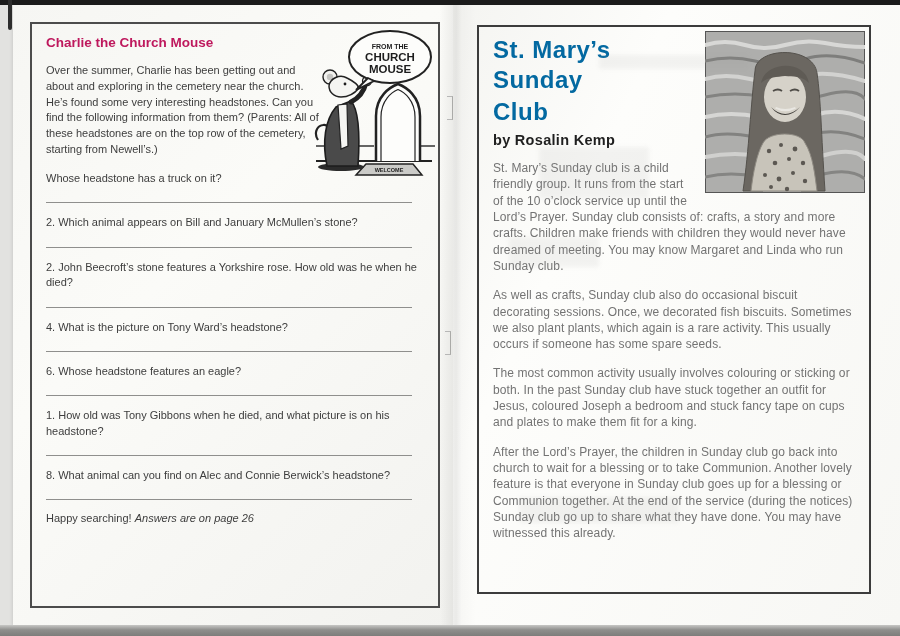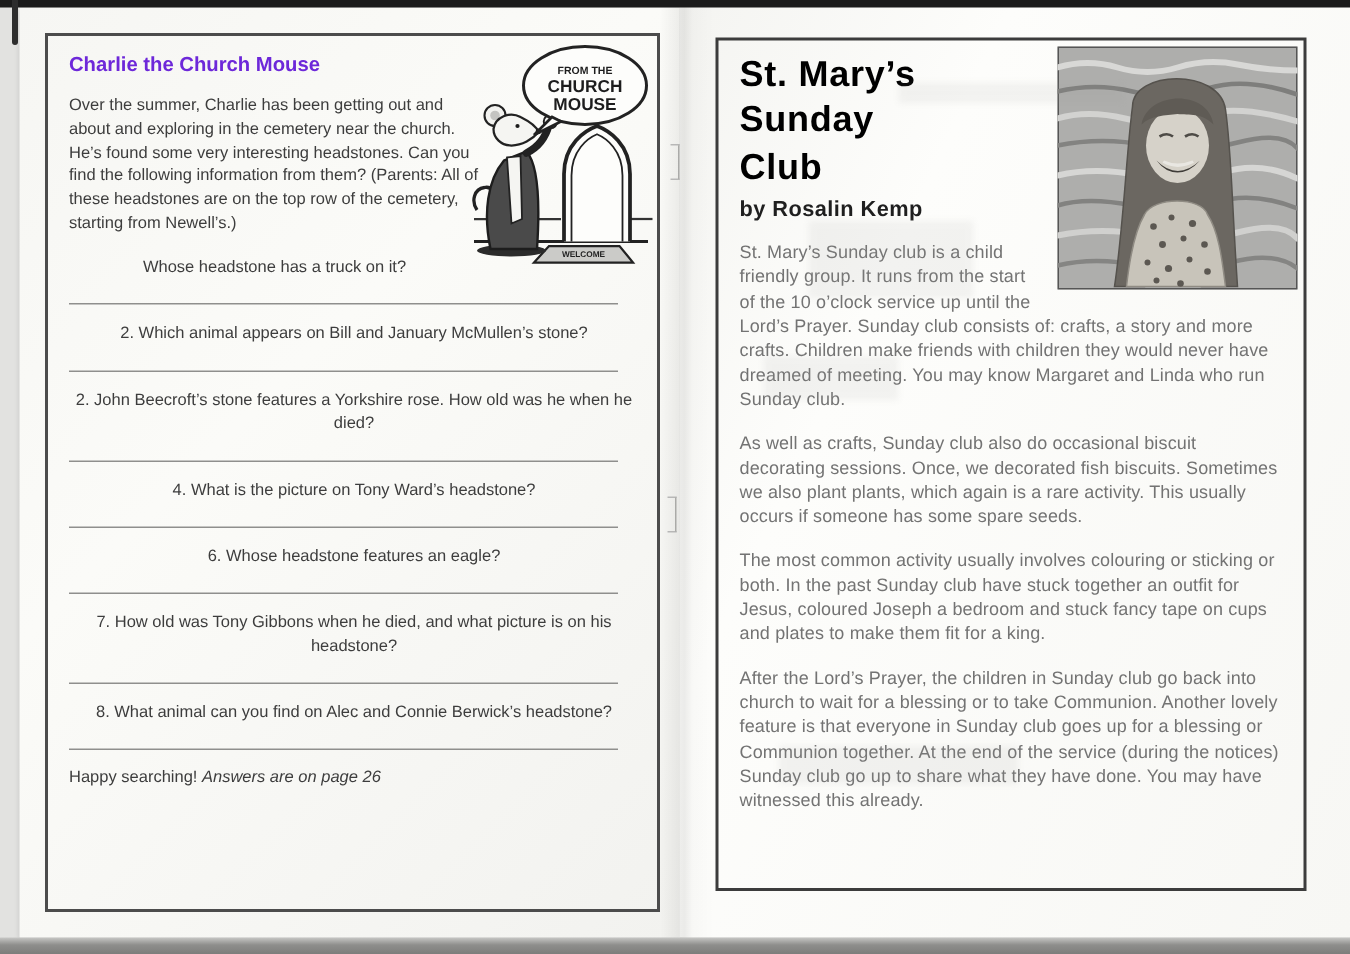--- a/index.html
+++ b/index.html
@@ -25,43 +25,43 @@
   .gutter{position:absolute;left:440px;top:4px;width:36px;height:622px;
     background:linear-gradient(90deg,rgba(0,0,0,0) 0%,rgba(0,0,0,.07) 45%,rgba(0,0,0,.02) 60%,rgba(0,0,0,0) 100%);}
   .staple{position:absolute;width:5px;height:22px;border-right:1.5px solid #9a9a98;border-top:1px solid #aaa;border-bottom:1px solid #aaa;opacity:.8;}
   .staple.s1{left:447px;top:96px;}
   .staple.s2{left:445px;top:331px;}
 
   
   .box-left{position:absolute;left:30px;top:22px;width:410px;height:586px;
     border:2px solid #4c4c4c;background:transparent;box-sizing:border-box;
     padding:11px 14px 0 14px;color:#3b3b3b;}
-  .lp-title{font-size:13.5px;font-weight:bold;color:#6d28d9;margin:0 0 13px 0;}
+  .lp-title{font-size:13.5px;font-weight:bold;color:#be185d;margin:0 0 13px 0;}
   .lp-intro{width:274px;font-size:11px;line-height:1.44;color:#3d3d3d;margin:0 0 13px 0;}
   .cartoon{position:absolute;top:4px;right:2px;width:122px;height:150px;}
 
   .qblock{margin:0 0 12px 0;}
-  .qtext{font-size:11px;line-height:1.4;color:#3d3d3d;margin:0 0 16px 0;width:380px;text-align:center;}
+  .qtext{font-size:11px;line-height:1.4;color:#3d3d3d;margin:0 0 16px 0;width:380px;}
   .aline{width:366px;border-top:1px solid #8f8f8d;height:0;}
   .lp-footer{font-size:11px;color:#3d3d3d;margin-top:3px;}
   .lp-footer .it{font-style:italic;}
 
   
   .box-right{position:absolute;left:477px;top:25px;width:394px;height:569px;
     border:2px solid #3c3c3c;box-sizing:border-box;
     padding:6px 12px 0 12px;color:#2e2e2e;}
   
   .ghost{position:absolute;background:#9a9a98;opacity:.10;filter:blur(2px);border-radius:2px;}
   .g1{left:120px;top:28px;width:150px;height:14px;}
   .g2{left:60px;top:120px;width:110px;height:52px;}
   .g3{left:30px;top:210px;width:90px;height:30px;}
   .g4{left:40px;top:470px;width:160px;height:26px;}
 
   .photo{float:right;width:160px;height:162px;margin:-2px -8px 8px 10px;}
-  .rp-title{font-size:24px;font-weight:bold;letter-spacing:.5px;color:#000000;line-height:1.25;margin:2px 0 0 2px;}
+  .rp-title{font-size:24px;font-weight:bold;letter-spacing:.5px;color:#0369a1;line-height:1.25;margin:2px 0 0 2px;}
   .rp-byline{font-size:14.5px;font-weight:bold;color:#1f1f1f;margin:5px 0 12px 2px;letter-spacing:.3px;}
   .rp-para{font-size:12px;line-height:1.36;color:#737373;margin:0 0 13px 2px;letter-spacing:.1px;}
 </style>
 </head>
 <body>
 
 <div class="scan">
 
   <div class="page-left"></div>
   <div class="page-right"></div>
@@ -130,21 +130,21 @@
     </div>
     <div class="qblock">
       <div class="qtext">4. What is the picture on Tony Ward’s headstone?</div>
       <div class="aline"></div>
     </div>
     <div class="qblock">
       <div class="qtext">6. Whose headstone features an eagle?</div>
       <div class="aline"></div>
     </div>
     <div class="qblock">
-      <div class="qtext">7. How old was Tony Gibbons when he died, and what picture is on his headstone?</div>
+      <div class="qtext">1. How old was Tony Gibbons when he died, and what picture is on his headstone?</div>
       <div class="aline"></div>
     </div>
     <div class="qblock">
       <div class="qtext">8. What animal can you find on Alec and Connie Berwick’s headstone?</div>
       <div class="aline"></div>
     </div>
 
     <div class="lp-footer"><span>Happy searching! </span><span class="it">Answers are on page 26</span></div>
   </div>
 

